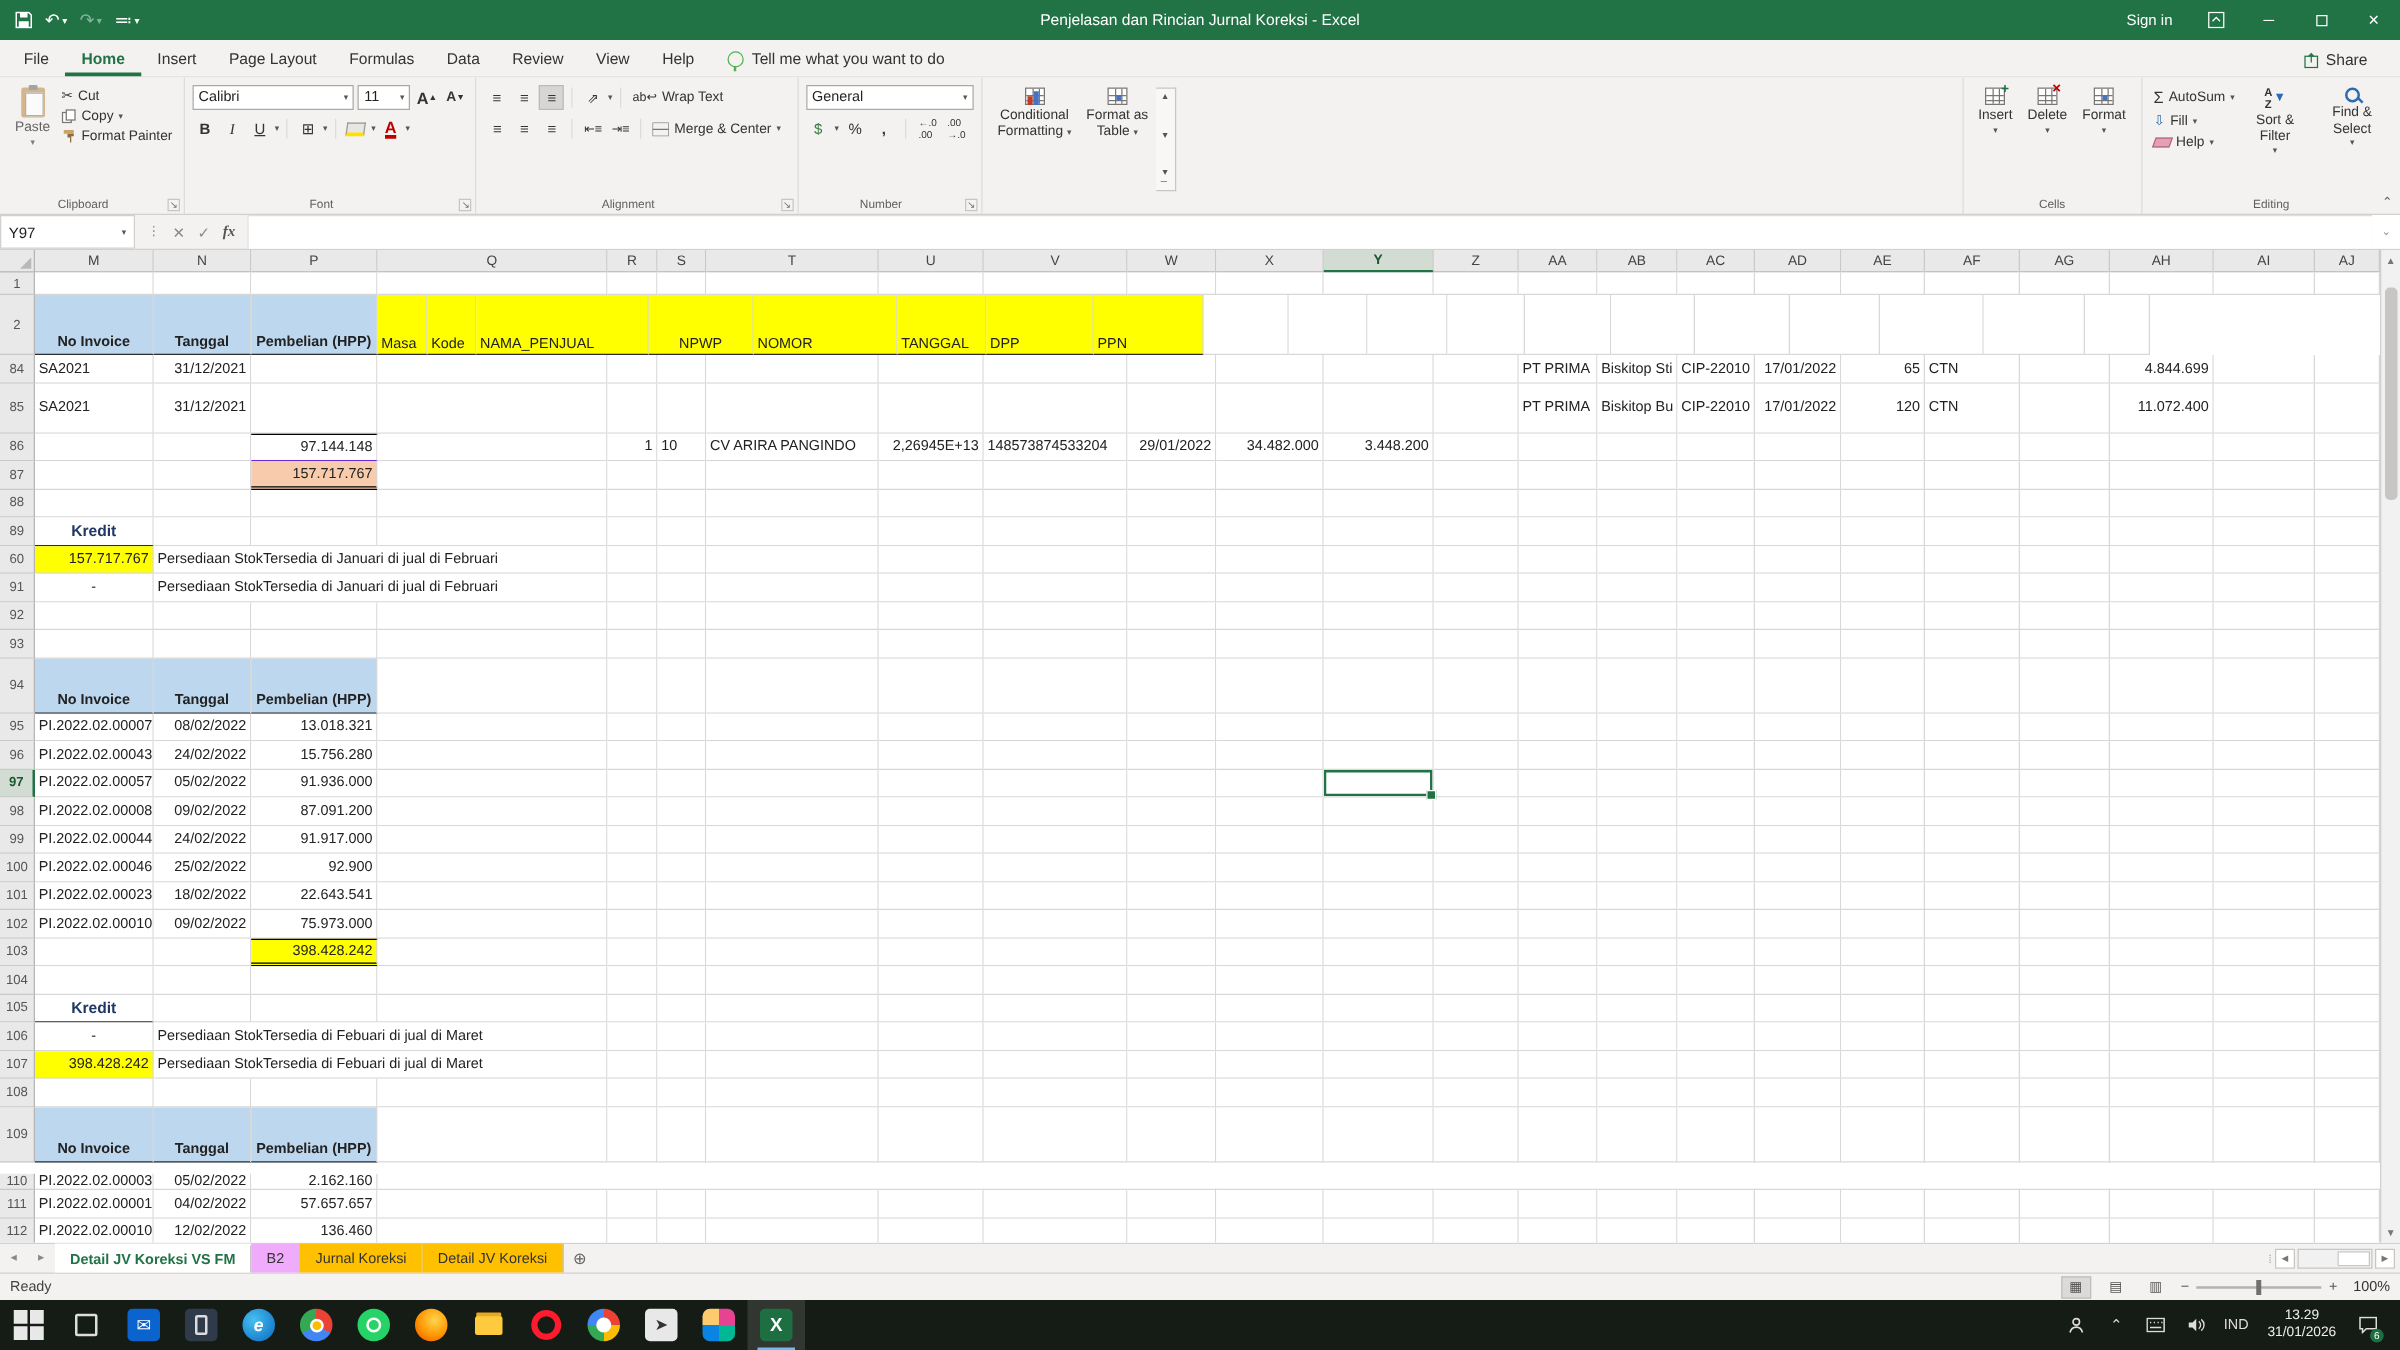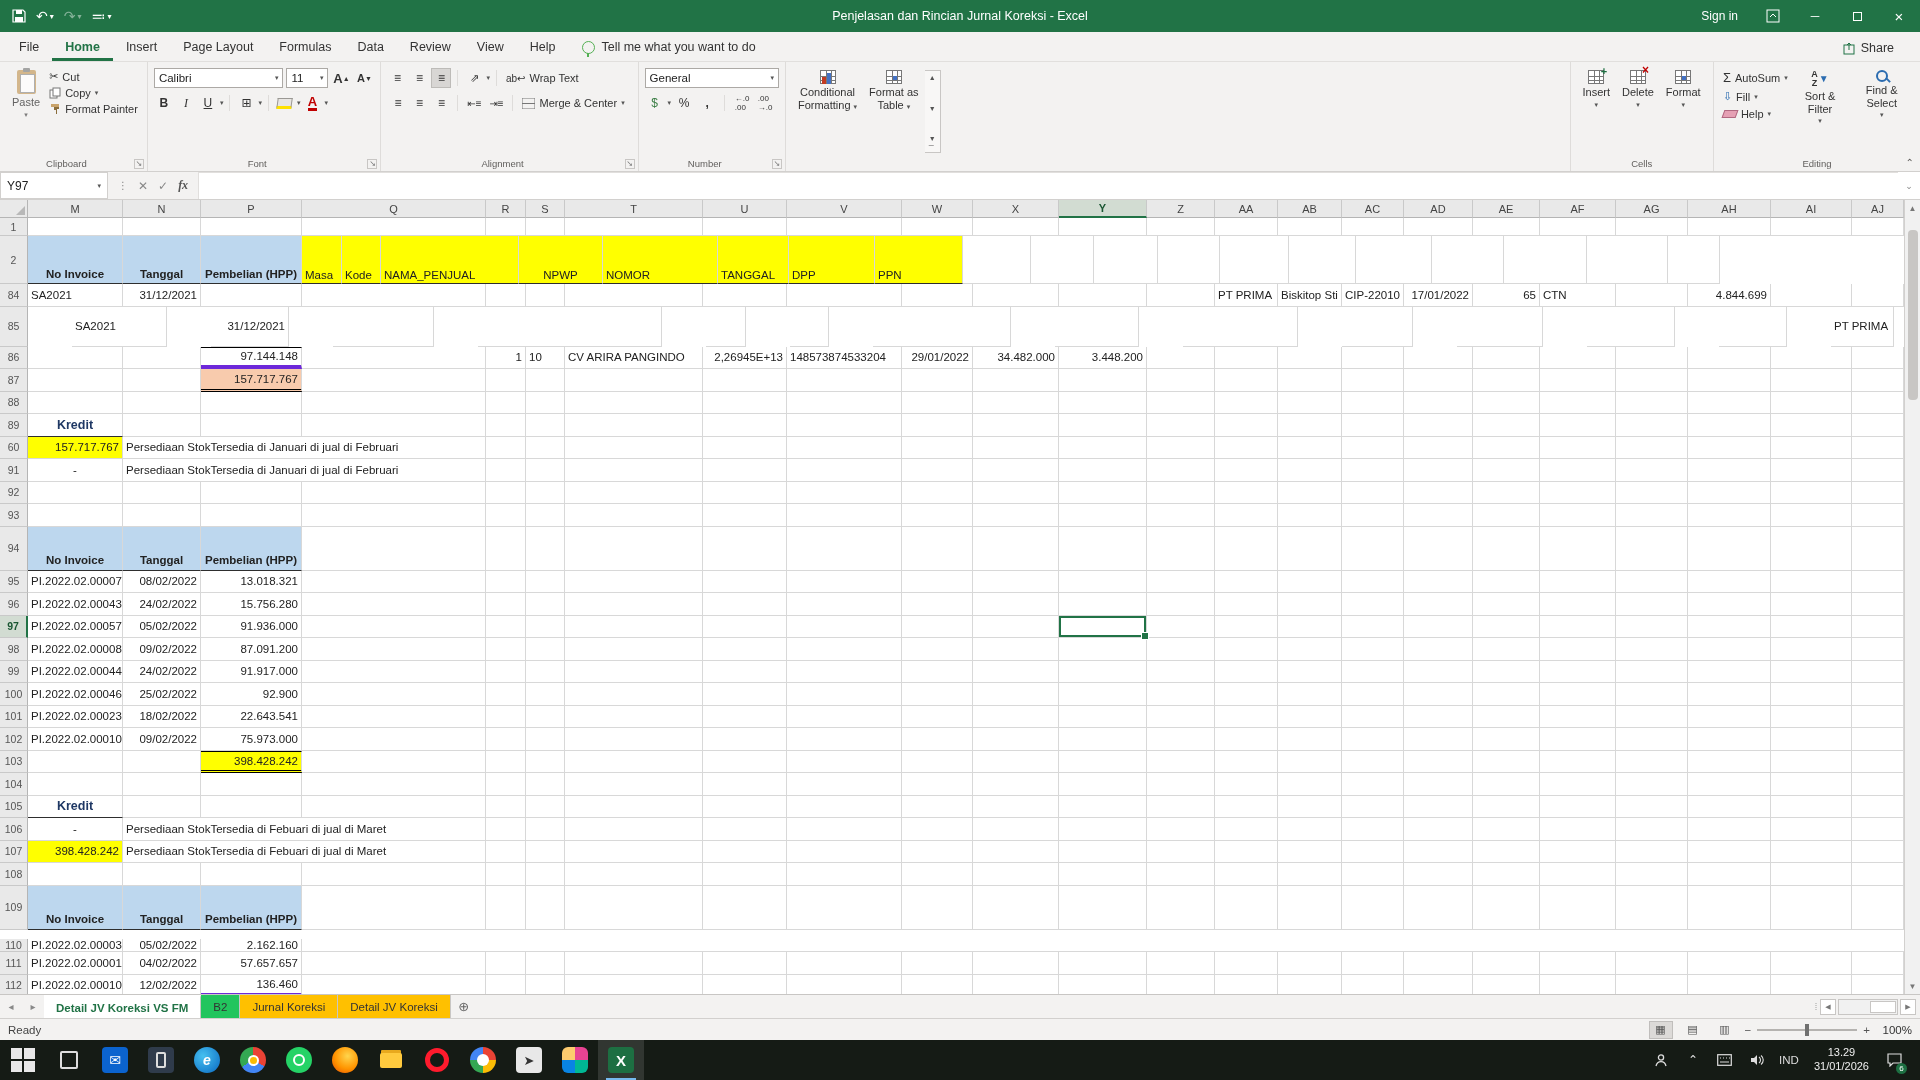--- a/index.html
+++ b/index.html
@@ -100,21 +100,21 @@
           display:flex; align-items:center; overflow:hidden; white-space:nowrap; background:#fff; }
   .hb { background:#BDD7EE; font-weight:bold; justify-content:center; align-items:flex-end; text-align:center;
         border-bottom:1px solid #2e2e2e; white-space:normal; line-height:1.15; padding-bottom:2px; }
   .hg { background:#92D050; font-weight:bold; justify-content:center; align-items:flex-end; border-bottom:1px solid #2e2e2e; padding-bottom:2px; }
   .hy { background:#FFFF00; align-items:flex-end; border-bottom:1px solid #2e2e2e; padding-bottom:2px; }
   .ctr { justify-content:center; }
   .num { justify-content:flex-end; }
   .yl { background:#FFFF00; }
   .pc { background:#F8CBAD; }
   .bt { border-top:1px solid #000; }
-  .bb { border-bottom:4px solid #6d28d9; }
+  .bb { border-bottom:1px solid #6d28d9; }
   .dbb { border-bottom:3px double #000; }
   .kr { font-weight:bold; color:#1F3864; justify-content:center; border-bottom:1px solid #2e2e2e; font-size:12.5px; }
   .dash { justify-content:center; }
   .note { justify-content:flex-start; }
   .sel { box-shadow:inset 0 0 0 2px #217346; position:relative; overflow:visible; z-index:5; }
   .sel:after { content:""; position:absolute; right:-3px; bottom:-3px; width:6px; height:6px; background:#217346; border:1px solid #fff; }
   
   .vsb { position:absolute; right:0; top:0; bottom:0; width:16px; background:#f1f1f1; border-left:1px solid #d2d0ce; display:flex; flex-direction:column; align-items:center; font-size:8px; color:#777; }
   .vsb .arr { height:16px; display:flex; align-items:center; justify-content:center; width:100%; }
   .vsb .thumb { width:10px; height:170px; background:#c8c6c4; border-radius:4px; margin-top:14px; }
@@ -553,21 +553,21 @@
           <div class="cell" style="width: 64px;">Biskitop Sti</div>
           <div class="cell" style="width: 62px;">CIP-22010</div>
           <div class="cell num" style="width: 69px;">17/01/2022</div>
           <div class="cell num" style="width: 67px;">65</div>
           <div class="cell" style="width: 76px;">CTN</div>
           <div class="cell" style="width: 72px;"></div>
           <div class="cell num" style="width: 83px;">4.844.699</div>
           <div class="cell" style="width: 81px;"></div>
           <div class="cell" style="width: 52px;"></div>
         </div>
-        <div class="grow" style="height: 40px; gap: 44px;">
+        <div class="grow" style="height: 40px;">
           <div class="rowhdr">85</div>
           <div class="cell" style="width: 95px;">SA2021</div>
           <div class="cell num" style="width: 78px;">31/12/2021</div>
           <div class="cell" style="width: 101px;"></div>
           <div class="cell" style="width: 184px;"></div>
           <div class="cell" style="width: 40px;"></div>
           <div class="cell" style="width: 39px;"></div>
           <div class="cell" style="width: 138px;"></div>
           <div class="cell" style="width: 84px;"></div>
           <div class="cell" style="width: 115px;"></div>
@@ -1314,21 +1314,21 @@
     <span class="spacer"></span>
     <span class="arr">▼</span>
   </div>
 </div>
 
 <div class="tabbar">
   <span class="tnav">◂</span>
   <span class="tnav">▸</span>
   <div id="sheet-tabs" style="display:flex;align-items:stretch;">
       <div class="stab active">Detail JV Koreksi VS FM</div>
-      <div class="stab" style="background: #22c55e;">B2</div>
+      <div class="stab" style="background: #f0abfc;">B2</div>
       <div class="stab" style="background: rgb(255, 192, 0);">Jurnal Koreksi</div>
       <div class="stab" style="background: rgb(255, 192, 0);">Detail JV Koreksi</div>
     </div>
   <span class="newsheet">⊕</span>
   <span class="tspace"></span>
   <span class="splitter">⁞</span>
   <div class="hsb">
     <span class="box">◀</span>
     <span class="track">
         <i></i>

